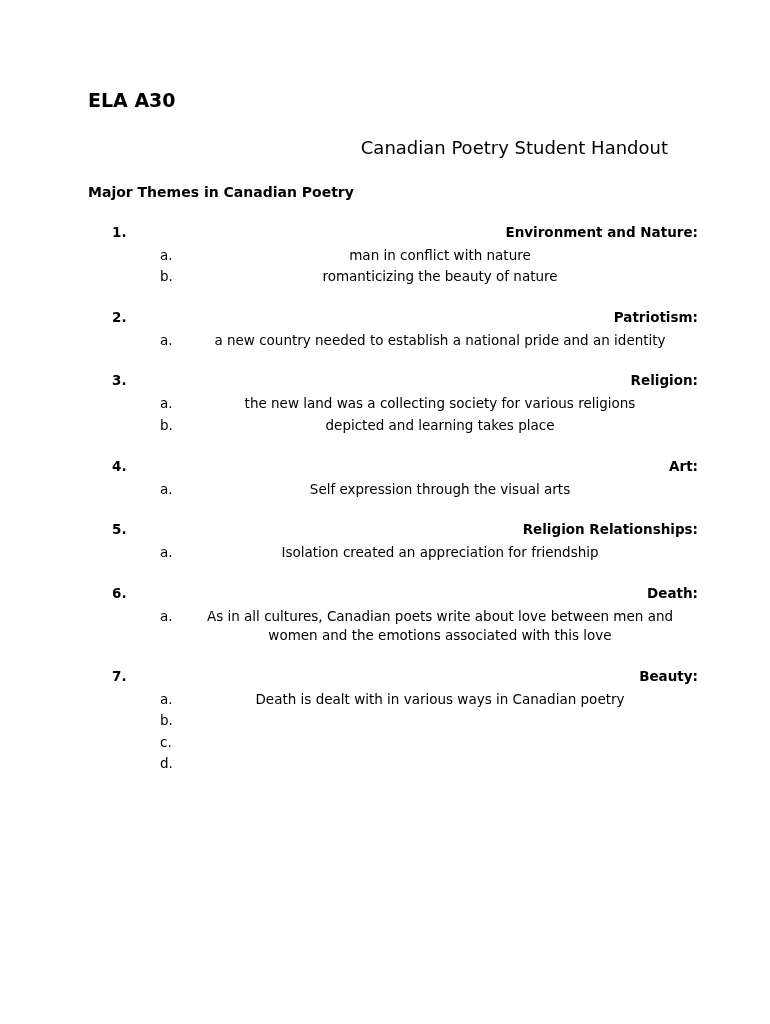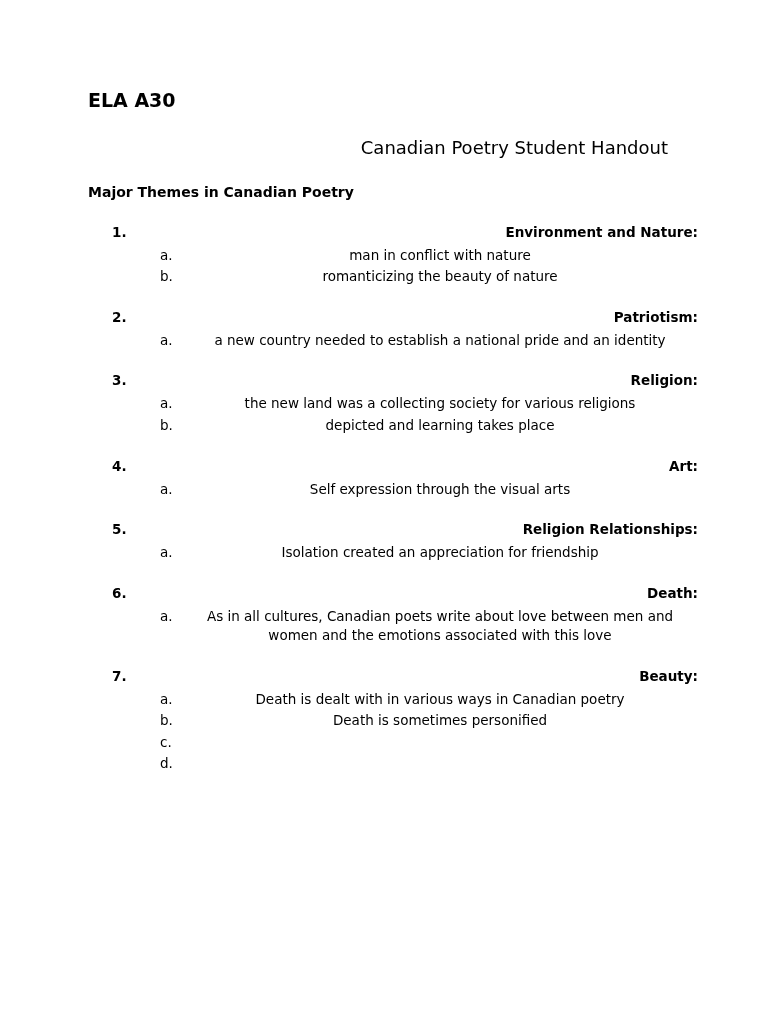--- a/index.html
+++ b/index.html
@@ -179,21 +179,20 @@
           <span class="theme-num">7.</span>
           <span class="theme-label">Beauty:</span>
         </div>
         <ol class="subitems">
           <li>
             <span class="sub-letter">a.</span>
             <span class="sub-text">Death is dealt with in various ways in Canadian poetry</span>
           </li>
           <li>
             <span class="sub-letter">b.</span>
-            <span class="sub-text">Death is sometimes personified</span>
           </li>
           <li>
             <span class="sub-letter">c.</span>
           </li>
           <li>
             <span class="sub-letter">d.</span>
           </li>
         </ol>
       </li>
     </ol>

